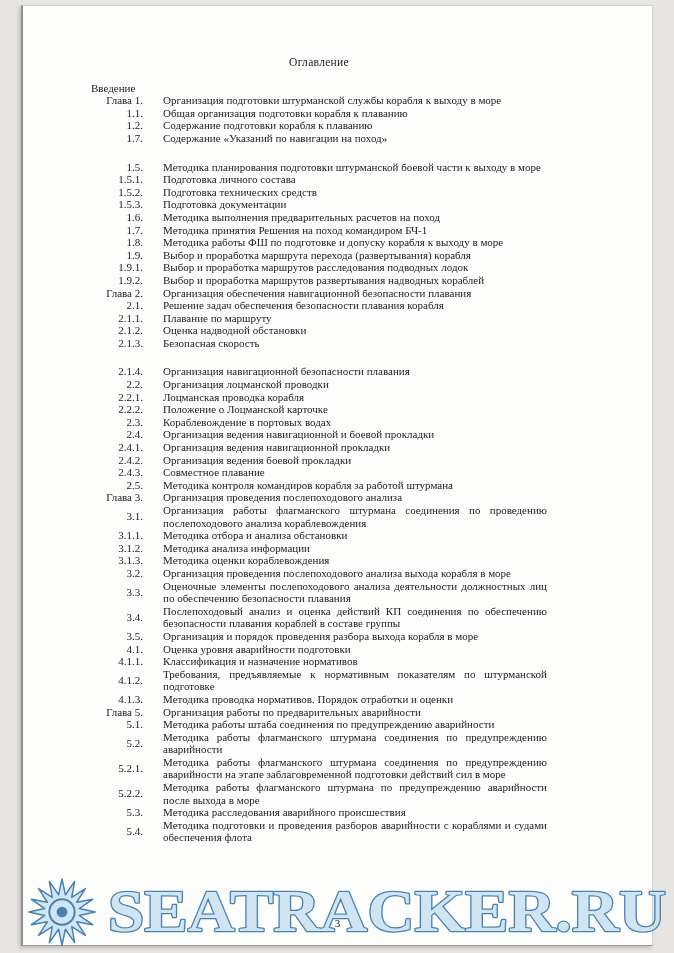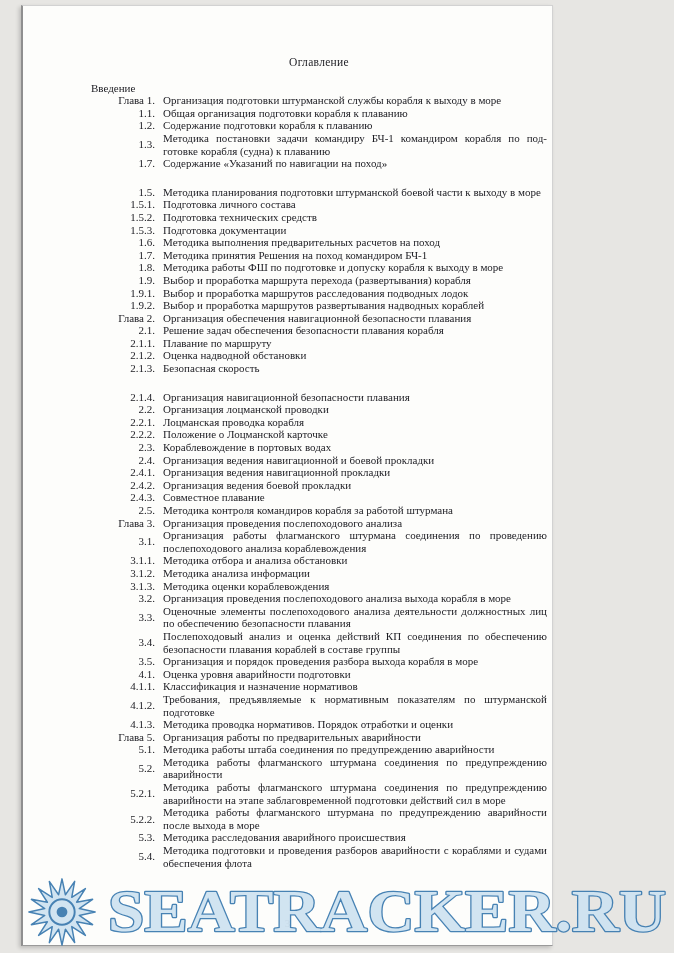--- a/index.html
+++ b/index.html
@@ -4,40 +4,40 @@
 <style>
   * { margin:0; padding:0; box-sizing:border-box; }
   html,body { width:674px; height:953px; }
   body {
     background:#e7e6e3;
     font-family:"Liberation Serif", serif;
     overflow:hidden;
     position:relative;
   }
   .page {
-    position:absolute; left:21px; top:5px; width:532px; height:941px;
+    position:absolute; left:21px; top:5px; width:632px; height:941px;
     background:#fdfdfb;
     border-left:2px solid #8f8f8f;
     border-bottom:1px solid #9a9a9a;
     border-top:1px solid #d2d2d2;
     border-right:1px solid #d2d2d2;
     box-shadow:-2px 2px 4px rgba(0,0,0,.18);
   }
   .content {
     position:absolute; left:68px; top:50px; width:456px;
     color:#1c1c22; font-size:11px; line-height:12.6px;
   }
   .title {
     text-align:center; font-size:11.5px; letter-spacing:.3px;
     margin-bottom:13px;
   }
   .entry { display:flex; align-items:center; }
   .entry.gap { margin-top:16px; }
   .num {
-    flex:0 0 72px; width:72px; text-align:right; padding-right:8px;
+    flex:0 0 72px; width:72px; text-align:right; padding-right:20px;
     white-space:nowrap;
   }
   .txt { flex:1; text-align:justify; }
   .pagenum {
     position:absolute; bottom:16px; left:0; width:100%;
     text-align:center; font-size:11px; color:#222;
   }
   .watermark {
     position:absolute; left:18px; top:872px; width:654px; height:80px;
     display:flex; align-items:center; z-index:5; opacity:.95;
@@ -65,24 +65,20 @@
           <span class="num">Глава 1.</span>
           <span class="txt">Организация подготовки штурманской службы корабля к выходу в море</span>
         </div>
         <div class="entry item">
           <span class="num">1.1.</span>
           <span class="txt">Общая организация подготовки корабля к плаванию</span>
         </div>
         <div class="entry item">
           <span class="num">1.2.</span>
           <span class="txt">Содержание подготовки корабля к плаванию</span>
-        </div>
-        <div class="entry item">
-          <span class="num">1.3.</span>
-          <span class="txt">Методика постановки задачи командиру БЧ-1 командиром корабля по под-готовке корабля (судна) к плаванию</span>
         </div>
         <div class="entry item">
           <span class="num">1.7.</span>
           <span class="txt">Содержание «Указаний по навигации на поход»</span>
         </div>
         <div class="entry item gap">
           <span class="num">1.5.</span>
           <span class="txt">Методика планирования подготовки штурманской боевой части к выходу в море</span>
         </div>
         <div class="entry item">

